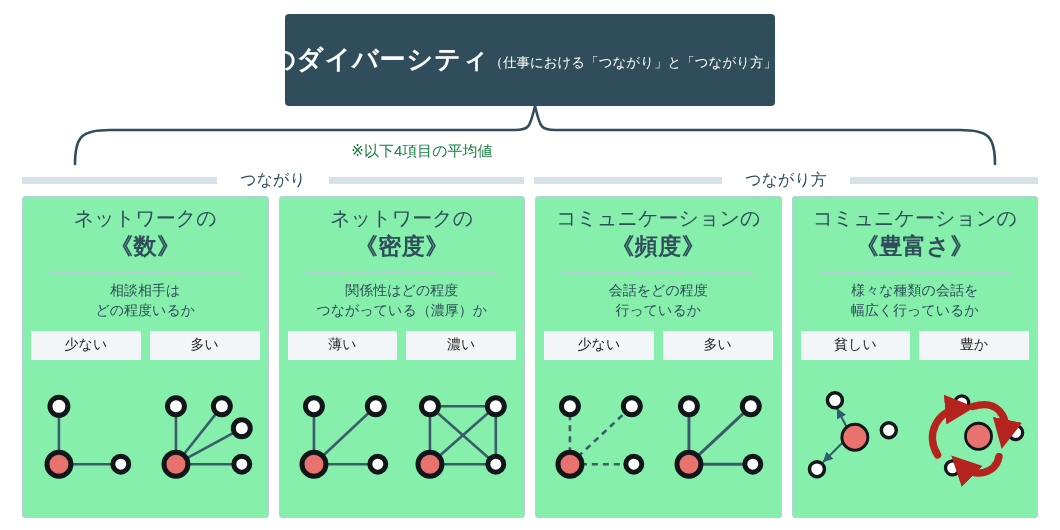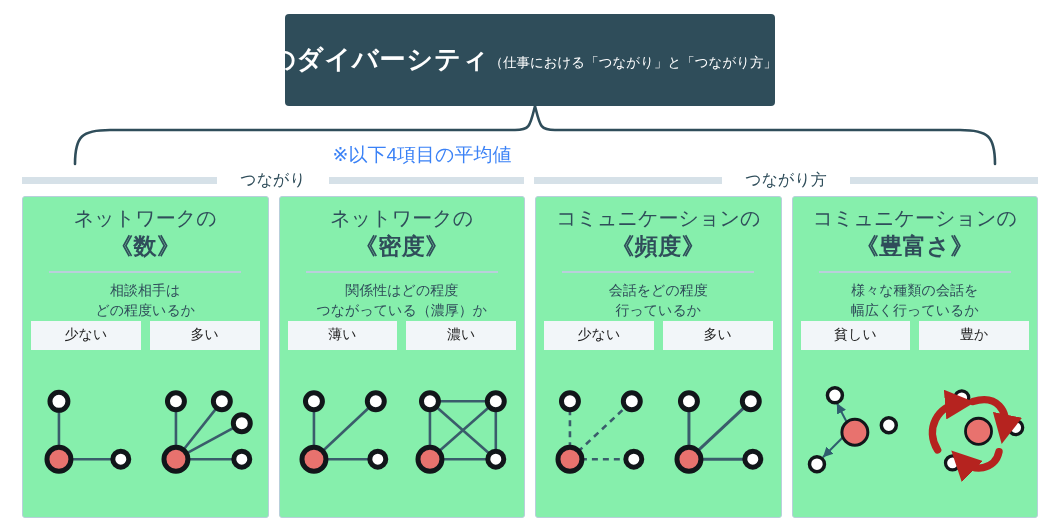--- a/index.html
+++ b/index.html
@@ -59,22 +59,22 @@
     top: 104px;
     width: 950px;
     height: 62px;
   }
   .note-text {
     position: absolute;
     left: 0;
     top: 142px;
     width: 844px;
     text-align: center;
-    font-size: 19px;
-    color: #3b82f6;
+    font-size: 15px;
+    color: #15803d;
     font-weight: 500;
   }
 
   
   .group-row {
     position: absolute;
     top: 170px;
     height: 20px;
   }
   .group-row.left  { left: 22px;  width: 502px; }
@@ -147,20 +147,21 @@
     font-size: 14px;
     line-height: 1.42;
     white-space: nowrap;
   }
 
   
   .chips {
     display: flex;
     gap: 9px;
     width: 100%;
+    margin-top: 10px;
   }
   .chip {
     flex: 1 1 0;
     background: #f2f6f9;
     text-align: center;
     font-size: 14px;
     color: #1d1d1d;
     padding: 5px 0 6px 0;
     font-weight: 500;
     white-space: nowrap;

